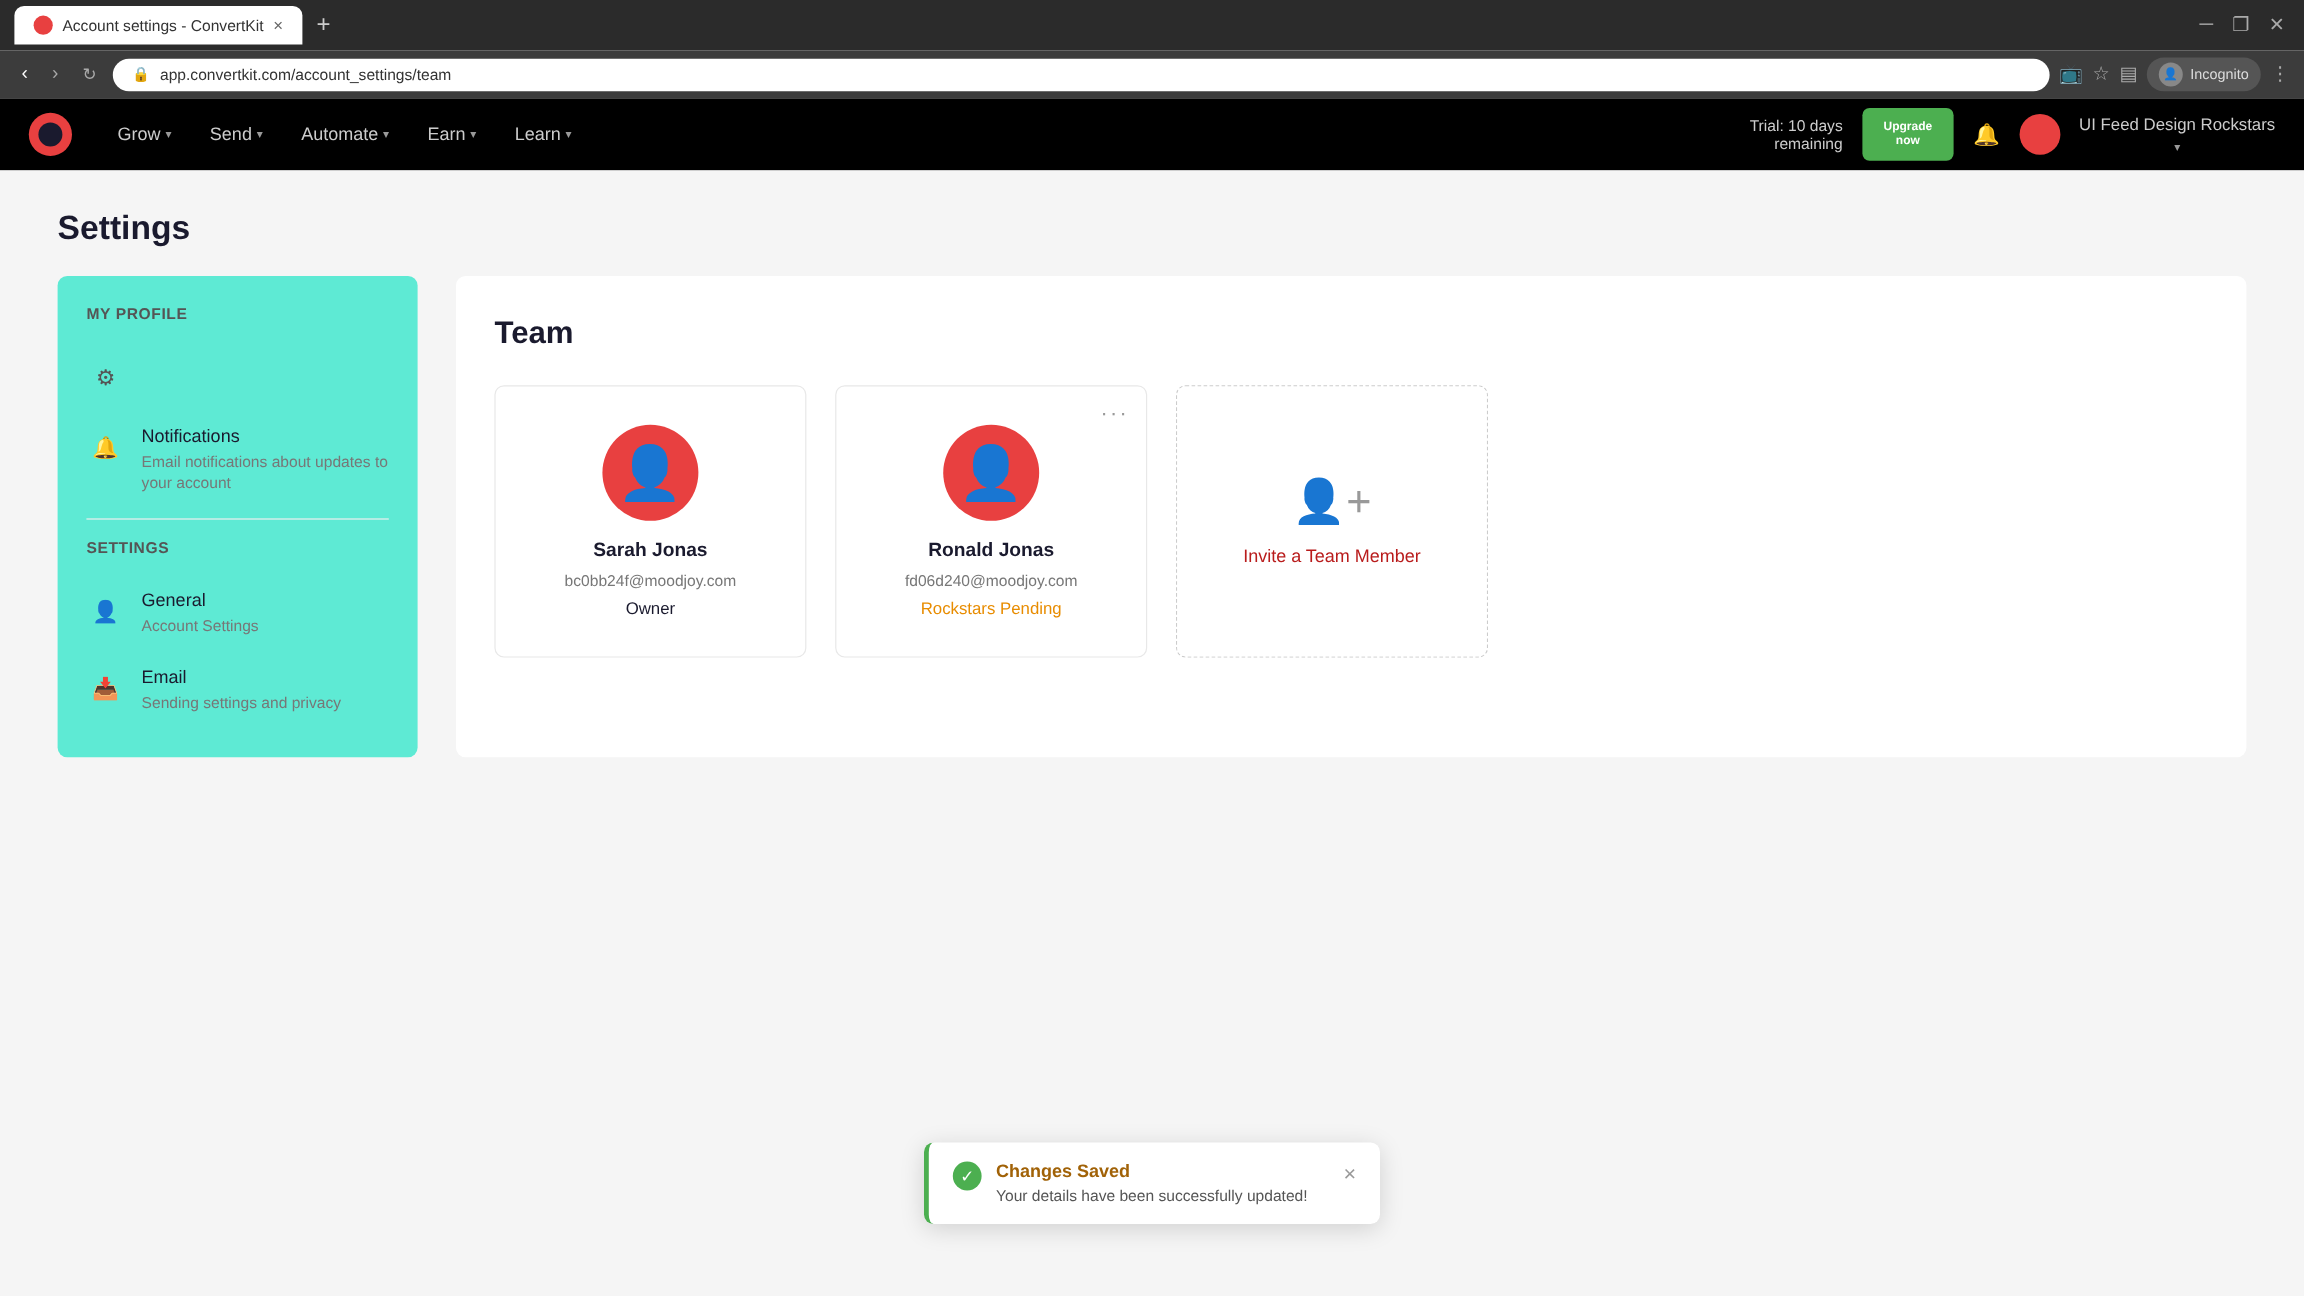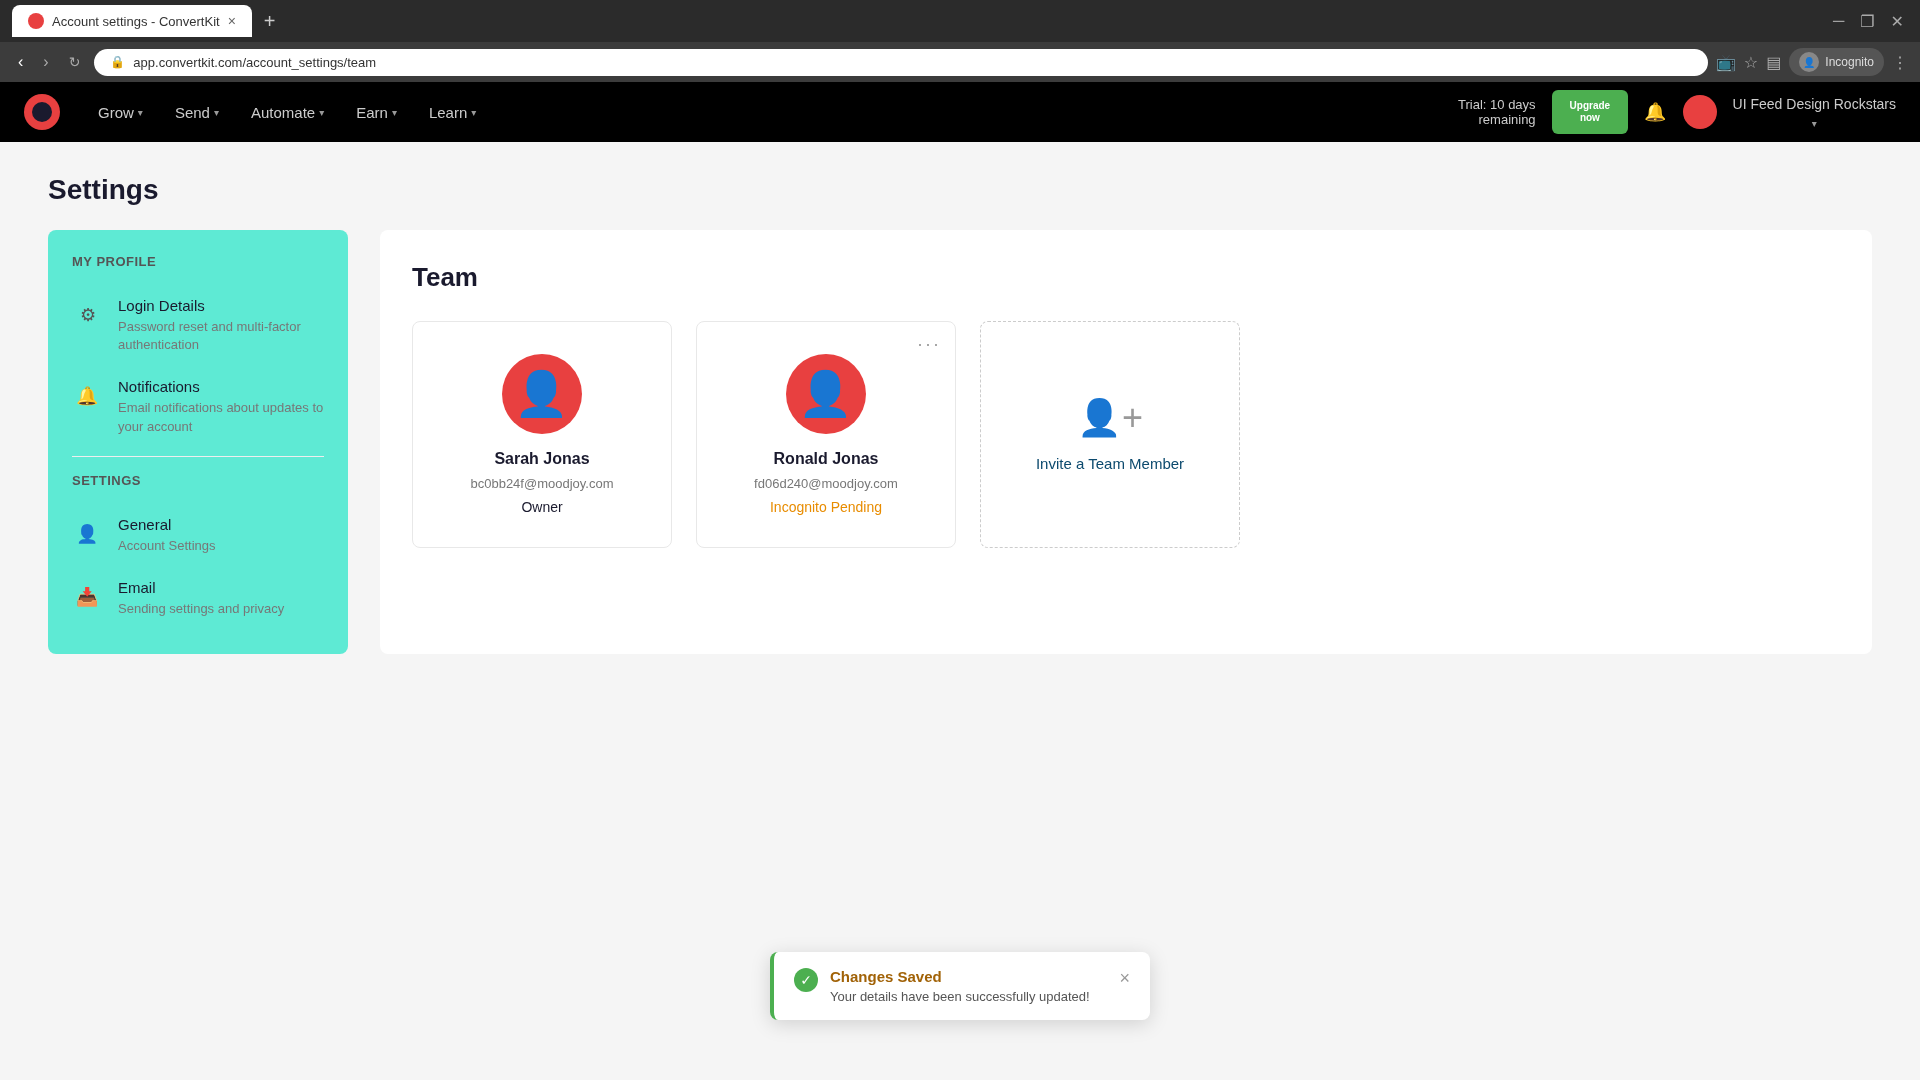--- a/index.html
+++ b/index.html
@@ -329,21 +329,21 @@
       justify-content: center;
     }
     .invite-icon {
       font-size: 36px;
       color: #999;
       margin-bottom: 8px;
     }
     .invite-text {
       font-size: 15px;
       font-weight: 500;
-      color: #0c4a6e;
+      color: #b91c1c;
     }
 
     
     .toast {
       position: fixed;
       bottom: 60px;
       left: 50%;
       transform: translateX(-50%);
       background: #fff;
       border-radius: 8px;
@@ -480,24 +480,20 @@
 <div class="page-content">
   <h1 class="page-title">Settings</h1>
 
   <div class="main-layout">
 
     <aside class="sidebar">
       <div class="sidebar-section-title">My Profile</div>
 
       <div class="sidebar-item">
         <div class="sidebar-item-icon">⚙</div>
-        <div class="sidebar-item-content">
-          <div class="sidebar-item-title">Login Details</div>
-          <div class="sidebar-item-desc">Password reset and multi-factor authentication</div>
-        </div>
       </div>
 
       <div class="sidebar-item">
         <div class="sidebar-item-icon">🔔</div>
         <div class="sidebar-item-content">
           <div class="sidebar-item-title">Notifications</div>
           <div class="sidebar-item-desc">Email notifications about updates to your account</div>
         </div>
       </div>
 
@@ -538,21 +534,21 @@
           <div class="card-role">Owner</div>
         </div>
 
         <div class="team-card">
           <div class="card-menu-btn">···</div>
           <div class="card-avatar">
             <span class="avatar-figure">👤</span>
           </div>
           <div class="card-name">Ronald Jonas</div>
           <div class="card-email">fd06d240@moodjoy.com</div>
-          <div class="card-pending">Incognito Pending</div>
+          <div class="card-pending">Rockstars Pending</div>
         </div>
 
         <div class="team-card invite-card">
           <div class="invite-icon">👤+</div>
           <div class="invite-text">Invite a Team Member</div>
         </div>
 
       </div>
     </main>
 

